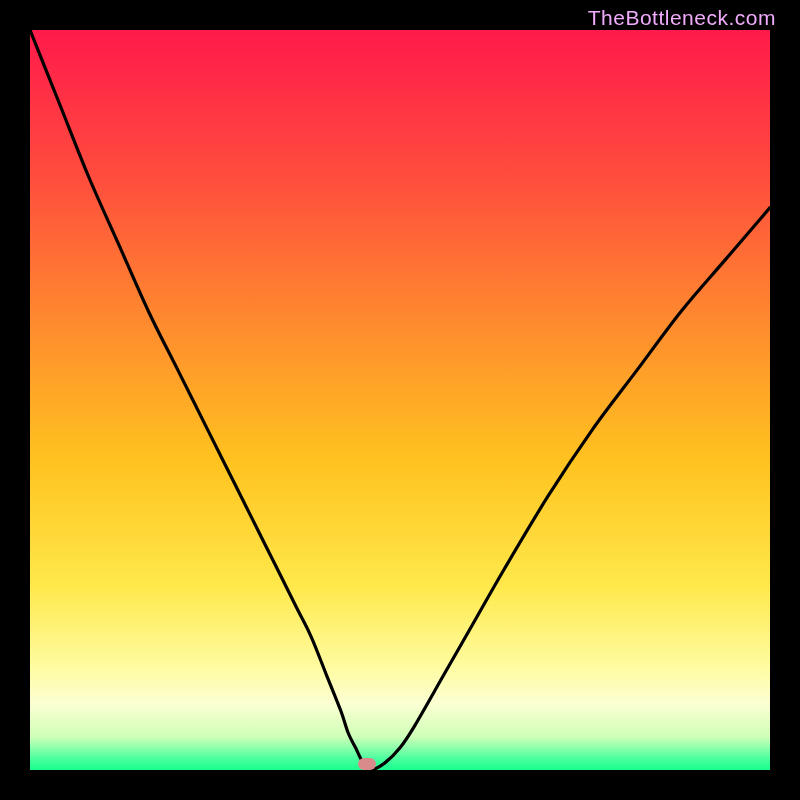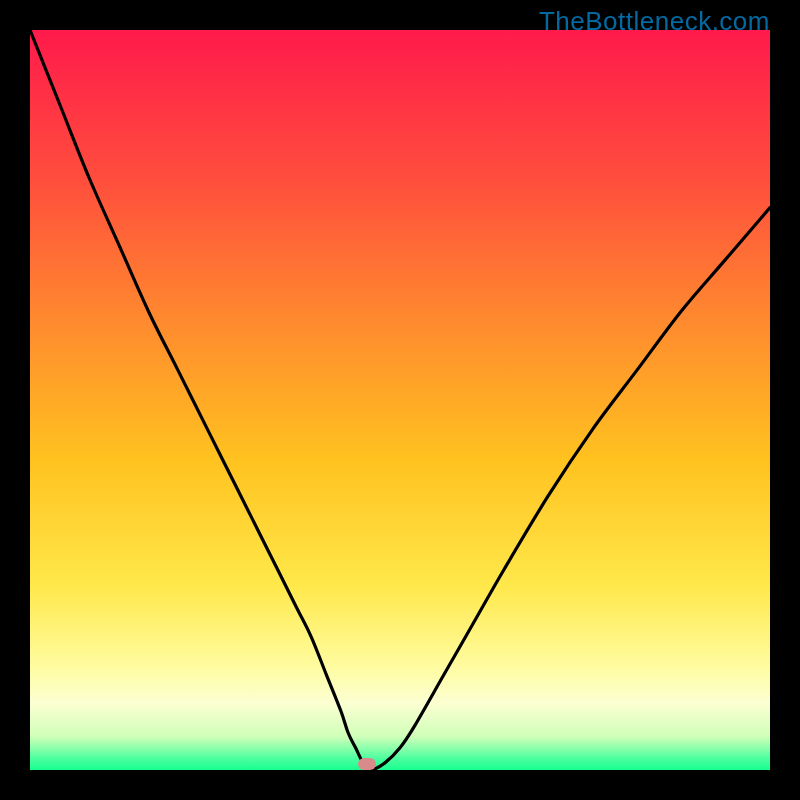--- a/index.html
+++ b/index.html
@@ -28,23 +28,23 @@
   .gradient-bg {
     position: absolute;
     left: 0;
     top: 0;
     width: 100%;
     height: 100%;
   }
   .watermark {
     position: absolute;
     top: 6px;
-    right: 30px;
-    color: #0369a1;
-    font-size: 26px;
+    right: 24px;
+    color: #f0abfc;
+    font-size: 21px;
     font-weight: 500;
     letter-spacing: 0.5px;
   }
   svg.curve {
     position: absolute;
     left: 0;
     top: 0;
     width: 100%;
     height: 100%;
     pointer-events: none;

